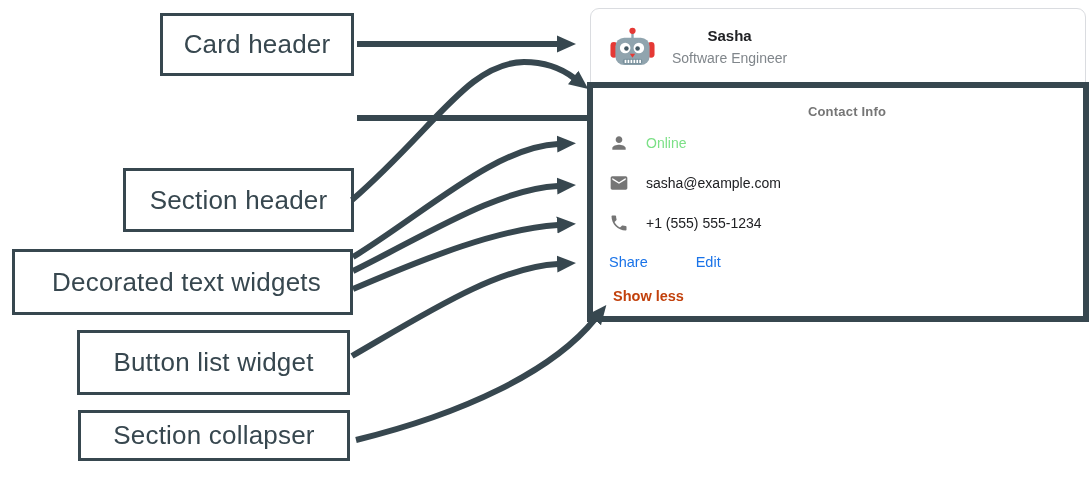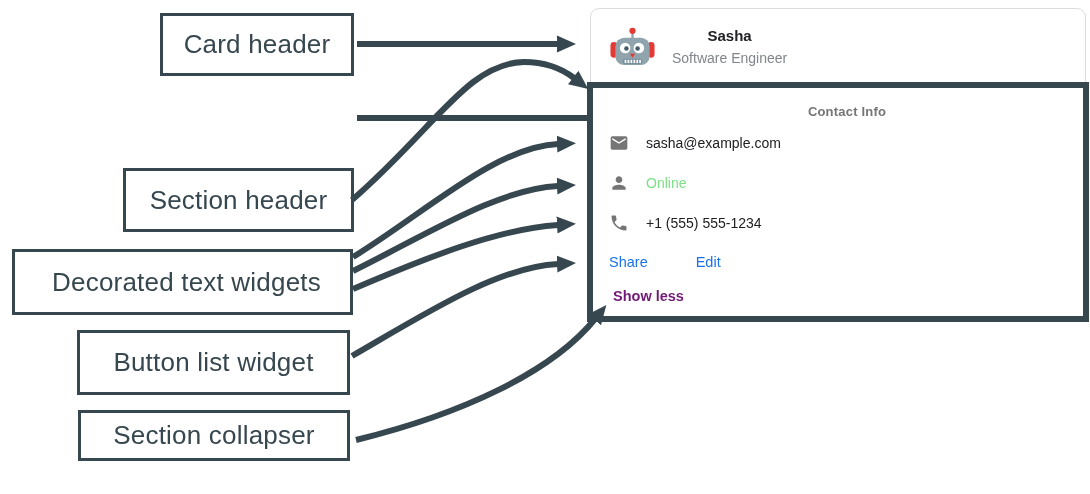--- a/index.html
+++ b/index.html
@@ -47,21 +47,21 @@
   .section-header { font-size:13px; font-weight:bold; color:#757575; letter-spacing:.2px; margin-bottom:4px; }
 
   .dt-row { display:flex; align-items:center; height:40px; }
   .dt-icon { width:20px; height:20px; margin-right:17px; flex:0 0 20px; }
   .dt-text { font-size:14px; color:#202124; }
   .dt-text.green { color:#7CE087; }
 
   .button-row { display:flex; align-items:center; height:38px; }
   .text-btn { font-size:14.5px; font-weight:500; color:#1a73e8; cursor:pointer; margin-right:48px; }
   .collapser-row { display:flex; align-items:center; height:30px; padding-left:4px; }
-  .collapser { font-size:14.5px; font-weight:bold; color:#701a75; cursor:pointer; }
+  .collapser { font-size:14.5px; font-weight:bold; color:#c2410c; cursor:pointer; }
 </style>
 </head>
 <body>
 
 <div id="stage">
 
   <div class="label-box" style="left:160px; top:13px;  width:194px; height:63px;">
       <span>Card header</span>
     </div>
   <div class="label-box" style="left:123px; top:168px; width:231px; height:64px;">
@@ -104,30 +104,30 @@
         <div class="card-title">Sasha</div>
         <div class="card-subtitle">Software Engineer</div>
       </div>
     </div>
 
     <div class="card-section">
       <div class="section-header">Contact Info</div>
 
       <div class="dt-row">
         <svg class="dt-icon" viewBox="0 0 24 24">
-          <path fill="#757575" d="M20 4H4c-1.1 0-2 .9-2 2v12c0 1.1.9 2 2 2h16c1.1 0 2-.9 2-2V6c0-1.1-.9-2-2-2zm0 4-8 5-8-5V6l8 5 8-5v2z"></path>
+          <path fill="#757575" d="M12 12c2.21 0 4-1.79 4-4s-1.79-4-4-4-4 1.79-4 4 1.79 4 4 4zm0 2c-2.67 0-8 1.34-8 4v2h16v-2c0-2.66-5.33-4-8-4z"></path>
         </svg>
-        <span class="dt-text">sasha@example.com</span>
+        <span class="dt-text green">Online</span>
       </div>
 
       <div class="dt-row">
         <svg class="dt-icon" viewBox="0 0 24 24">
-          <path fill="#757575" d="M12 12c2.21 0 4-1.79 4-4s-1.79-4-4-4-4 1.79-4 4 1.79 4 4 4zm0 2c-2.67 0-8 1.34-8 4v2h16v-2c0-2.66-5.33-4-8-4z"></path>
+          <path fill="#757575" d="M20 4H4c-1.1 0-2 .9-2 2v12c0 1.1.9 2 2 2h16c1.1 0 2-.9 2-2V6c0-1.1-.9-2-2-2zm0 4-8 5-8-5V6l8 5 8-5v2z"></path>
         </svg>
-        <span class="dt-text green">Online</span>
+        <span class="dt-text">sasha@example.com</span>
       </div>
 
       <div class="dt-row">
         <svg class="dt-icon" viewBox="0 0 24 24">
           <path fill="#757575" d="M6.62 10.79c1.44 2.83 3.76 5.14 6.59 6.59l2.2-2.2c.27-.27.67-.36 1.02-.24 1.12.37 2.33.57 3.57.57.55 0 1 .45 1 1V20c0 .55-.45 1-1 1-9.39 0-17-7.61-17-17 0-.55.45-1 1-1h3.5c.55 0 1 .45 1 1 0 1.25.2 2.45.57 3.57.11.35.03.74-.25 1.02l-2.2 2.2z"></path>
         </svg>
         <span class="dt-text">+1 (555) 555-1234</span>
       </div>
 
       <div class="button-row">

